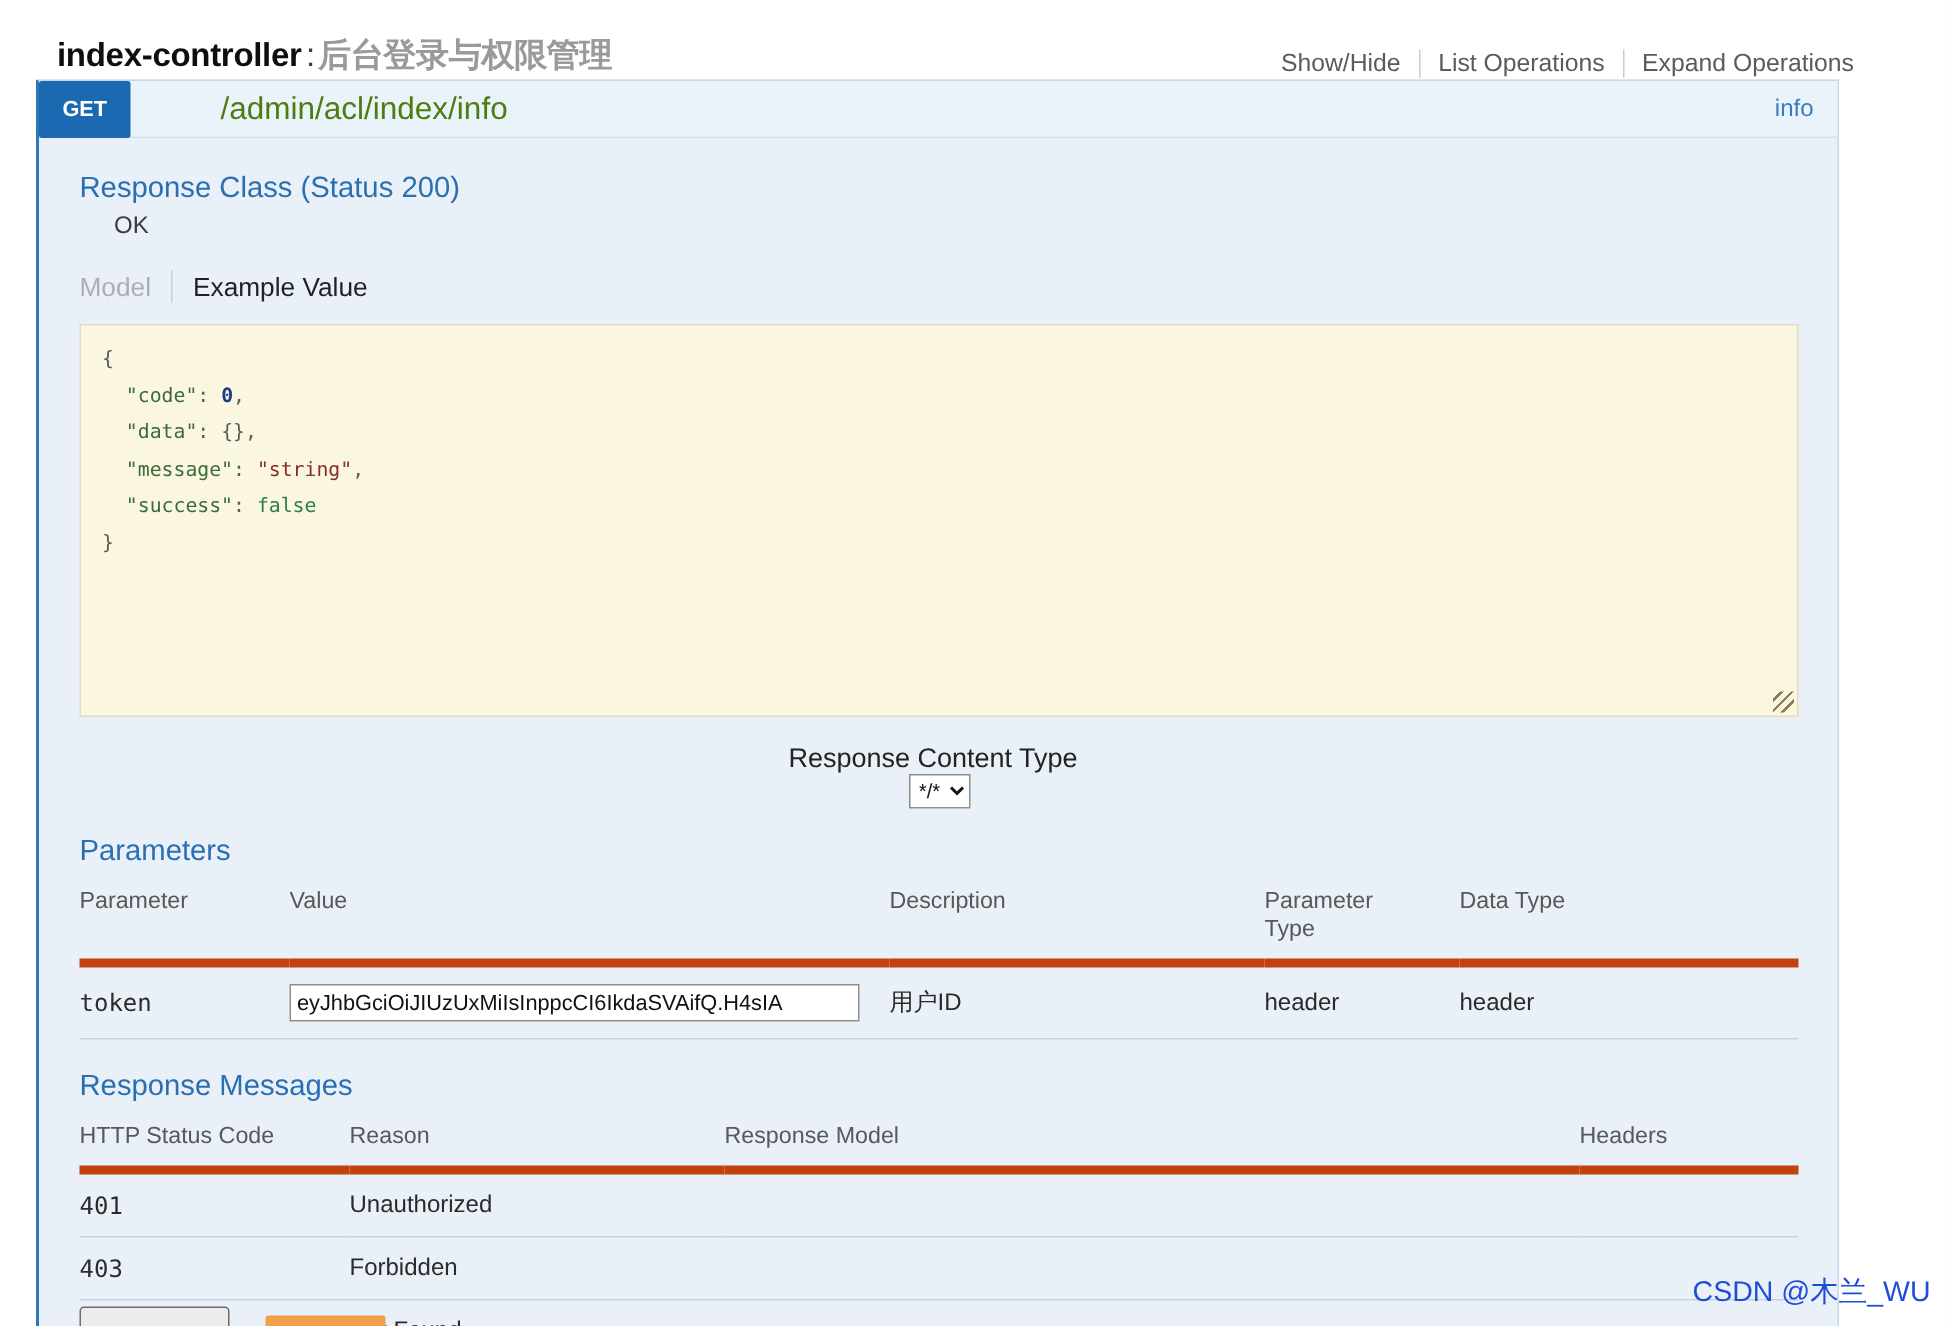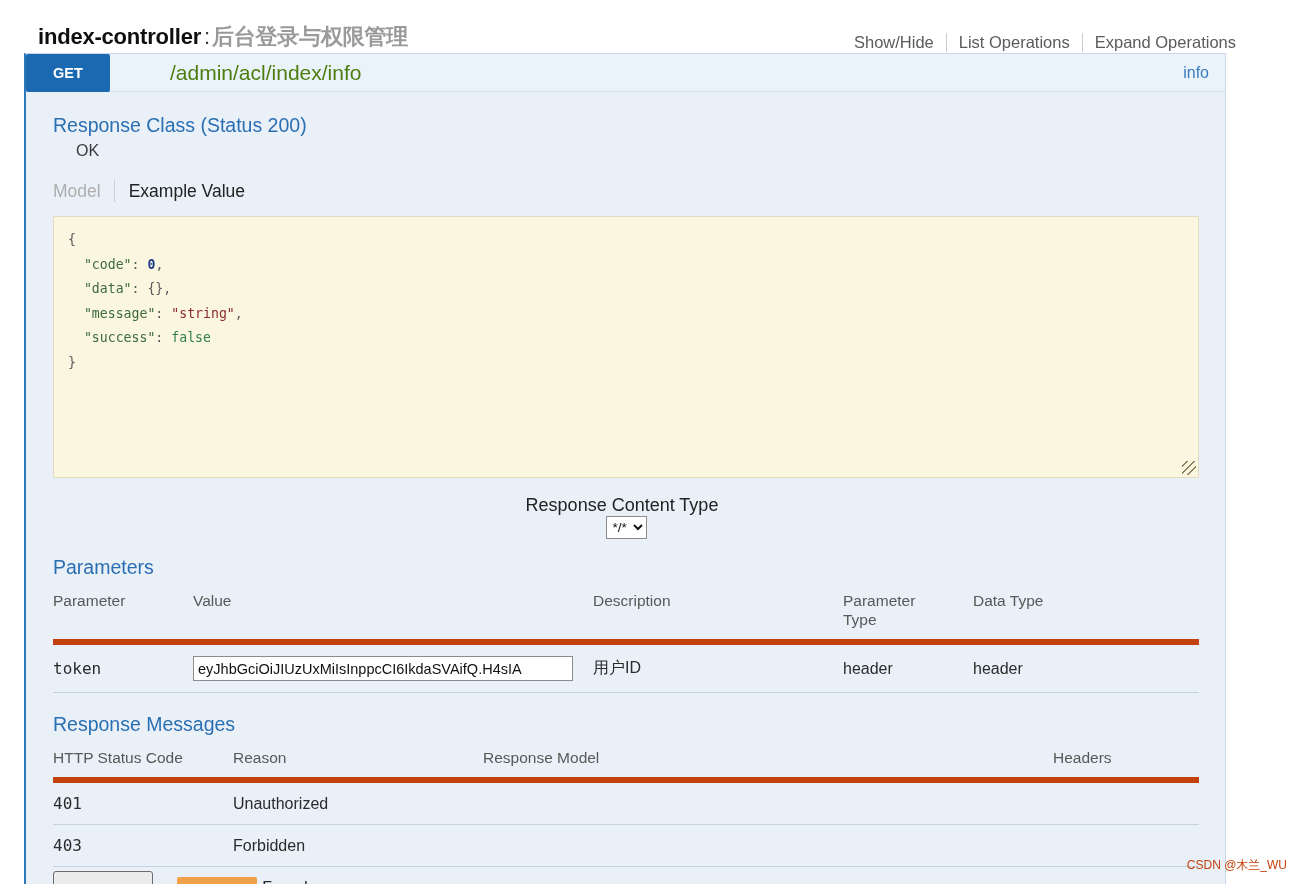--- a/index.html
+++ b/index.html
@@ -64,21 +64,21 @@
     overflow: hidden;
   }
   .op-heading {
     position: relative;
     height: 38px;
     background: #ebf3fa;
     border-bottom: 1px solid #d3e1ee;
     display: flex; align-items: center;
   }
   .http-method {
-    width: 84px; height: 38px;
+    width: 61px; height: 38px;
     background: #1b69b0;
     color: #ffffff;
     font-size: 14.5px;
     font-weight: bold;
     display: flex; align-items: center; justify-content: center;
     border-radius: 2px;
     flex: none;
   }
   .op-path {
     padding-left: 28px;
@@ -248,22 +248,22 @@
     left: 151px; bottom: -10px;
     width: 80px; height: 20px;
     background: #f0a04b;
     border-radius: 2px;
   }
 
   
   .watermark {
     position: absolute;
     right: 14px; bottom: 10px;
-    font-size: 12px;
-    color: #c2410c;
+    font-size: 19px;
+    color: #1d4ed8;
     white-space: nowrap;
   }
 </style>
 </head>
 <body>
 
 <div class="page">
 
   <div class="resource-head">
     <div class="res-title">

